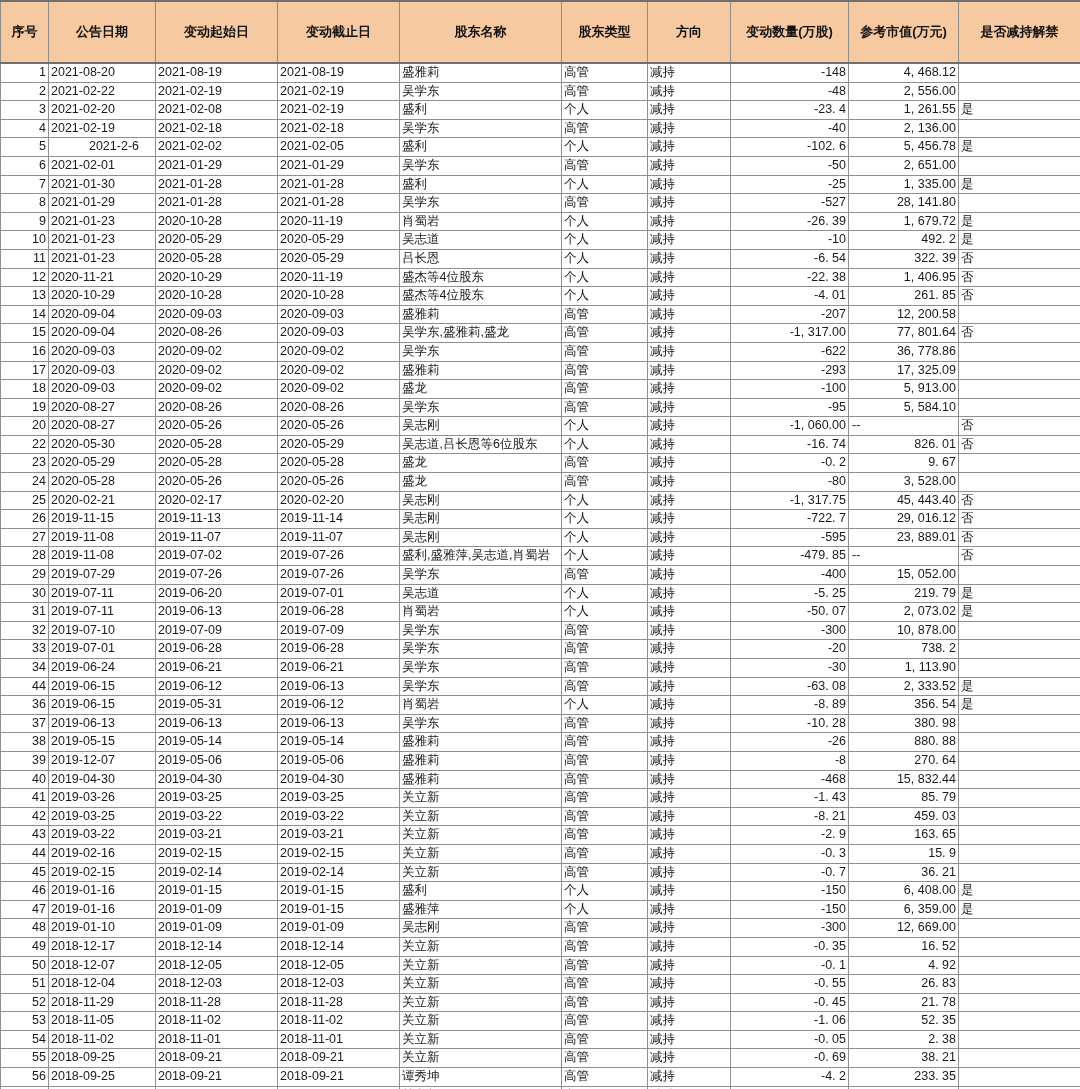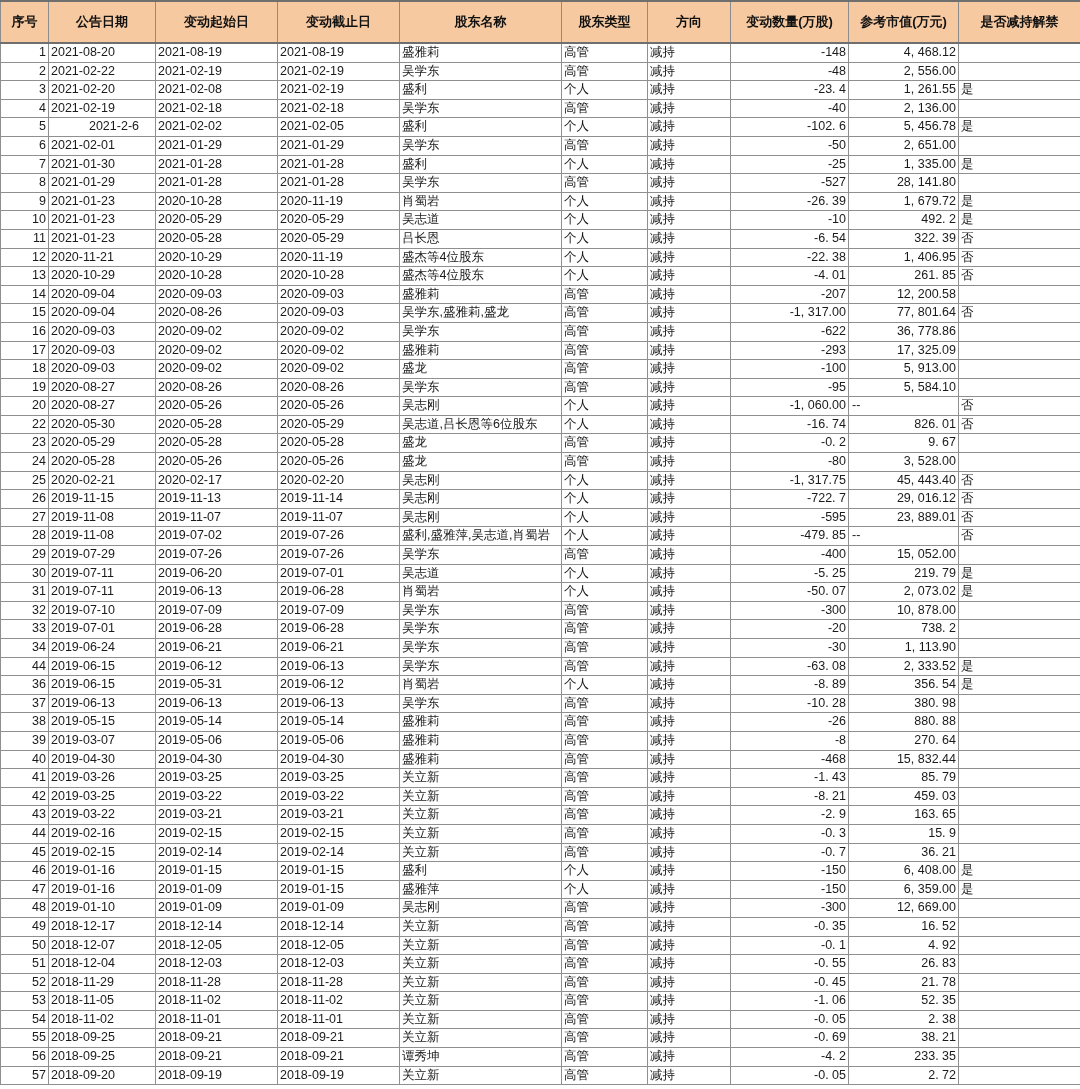--- a/index.html
+++ b/index.html
@@ -32,21 +32,21 @@
   table.sheet col.c-unlock   { width: 122px; }
 
   table.sheet th {
     background: #f6c9a1;
     border: 1px solid #8c8c8c;
     border-top: 2px solid #6f6f6f;
     border-bottom: 2px solid #6f6f6f;
     font-weight: bold;
     font-size: 13px;
     height: 28px;
-    padding: 6px 2px;
+    padding: 16px 2px;
     text-align: center;
     white-space: nowrap;
     color: #111;
   }
   table.sheet td {
     border: 1px solid #8f8f8f;
     height: 17.6px;
     line-height: 17.6px;
     padding: 0 2px;
     white-space: nowrap;
@@ -533,21 +533,21 @@
         <td class="date">2019-05-14</td>
         <td class="name">盛雅莉</td>
         <td class="type">高管</td>
         <td class="dir">减持</td>
         <td class="num">-26</td>
         <td class="num">880. 88</td>
         <td class="unlock"></td>
       </tr>
       <tr>
         <td class="idx">39</td>
-        <td class="date">2019-03-07</td>
+        <td class="date">2019-12-07</td>
         <td class="date">2019-05-06</td>
         <td class="date">2019-05-06</td>
         <td class="name">盛雅莉</td>
         <td class="type">高管</td>
         <td class="dir">减持</td>
         <td class="num">-8</td>
         <td class="num">270. 64</td>
         <td class="unlock"></td>
       </tr>
       <tr>

